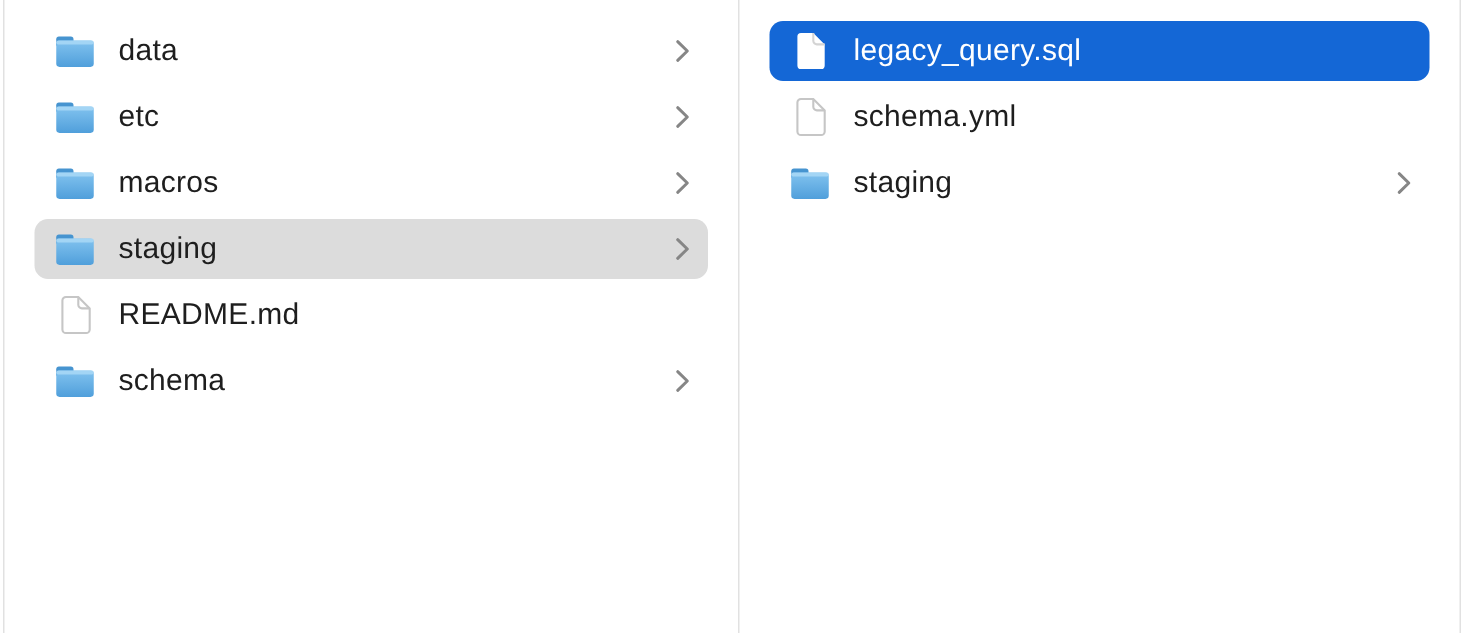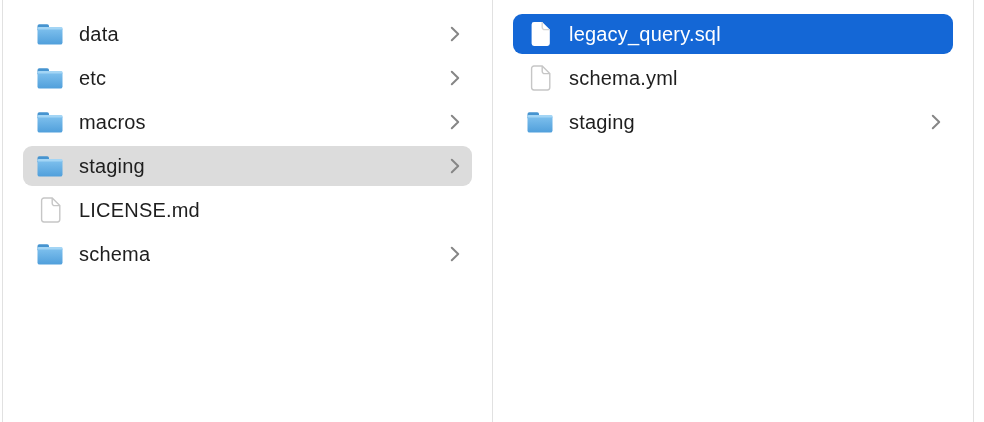--- a/index.html
+++ b/index.html
@@ -162,21 +162,21 @@
           </svg>
         </span>
       </div>
       <div class="row">
         <span class="icon-box">
           <svg width="21" height="26" viewBox="0 0 21 26" xmlns="http://www.w3.org/2000/svg">
             <path d="M4 1 h8.2 L19.8 8.6 V22.6 a2.4 2.4 0 0 1 -2.4 2.4 H4 a2.4 2.4 0 0 1 -2.4 -2.4 V3.4 A2.4 2.4 0 0 1 4 1 Z" fill="#ffffff" stroke="#c6c6c6" stroke-width="1.4"></path>
             <path d="M12.2 1 V6.2 a2.4 2.4 0 0 0 2.4 2.4 H19.8" fill="none" stroke="#c6c6c6" stroke-width="1.4" stroke-linejoin="round"></path>
           </svg>
         </span>
-        <span class="label">LICENSE.md</span>
+        <span class="label">README.md</span>
       </div>
       <div class="row">
         <span class="icon-box">
           <svg width="26" height="21" viewBox="0 0 26 21" xmlns="http://www.w3.org/2000/svg">
             <defs>
               <linearGradient id="fgrad" x1="0" y1="0" x2="0" y2="1">
                 <stop offset="0" stop-color="#82c3ef"></stop>
                 <stop offset="1" stop-color="#509fdb"></stop>
               </linearGradient>
             </defs>

